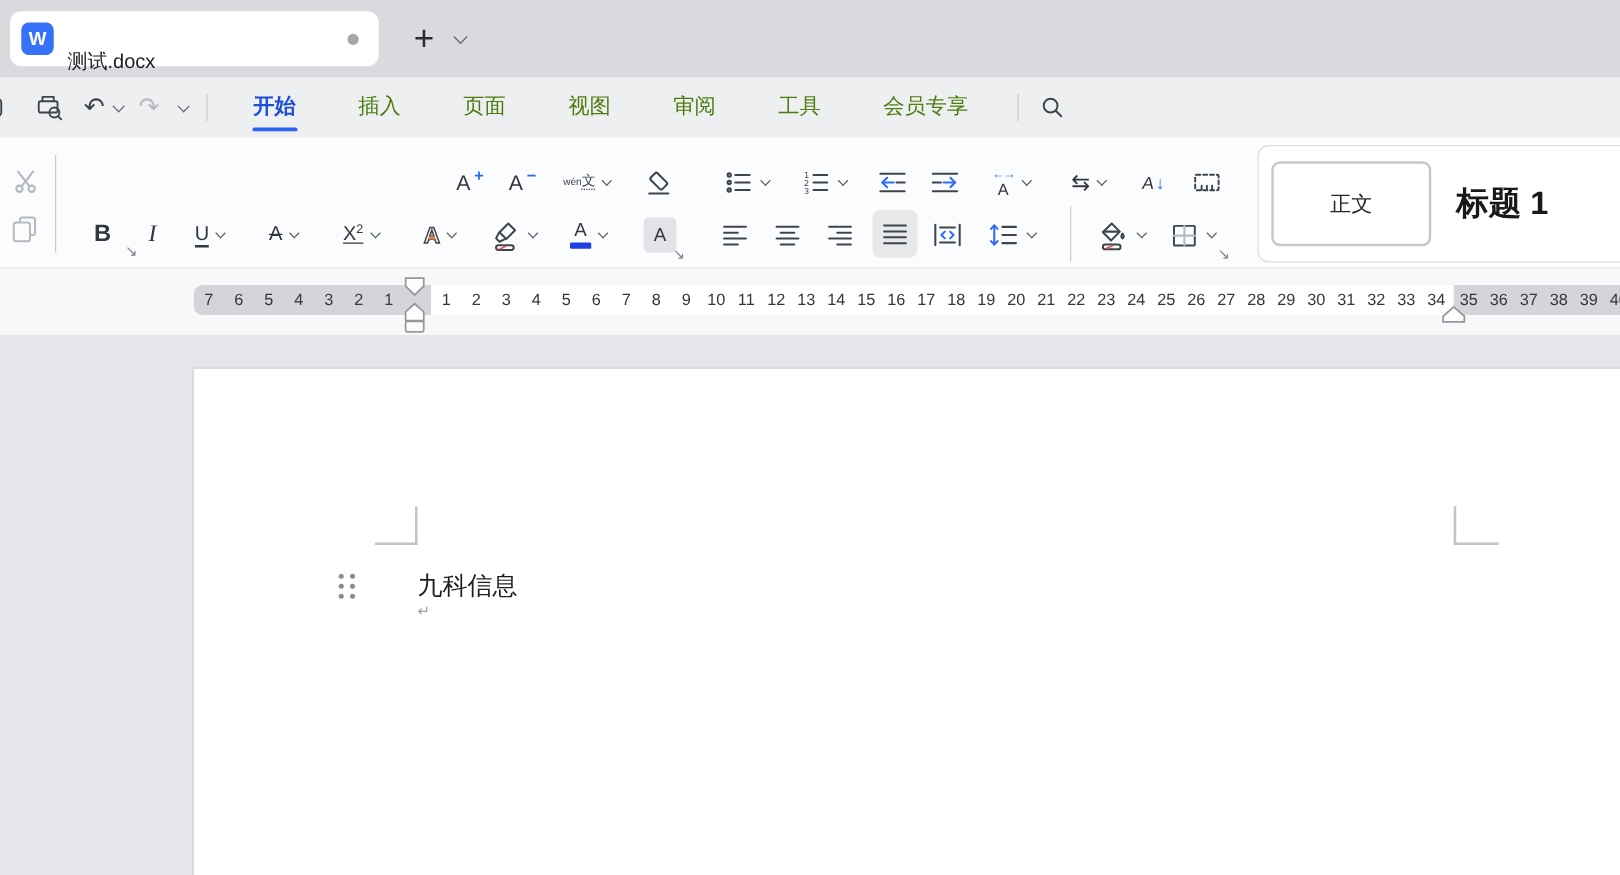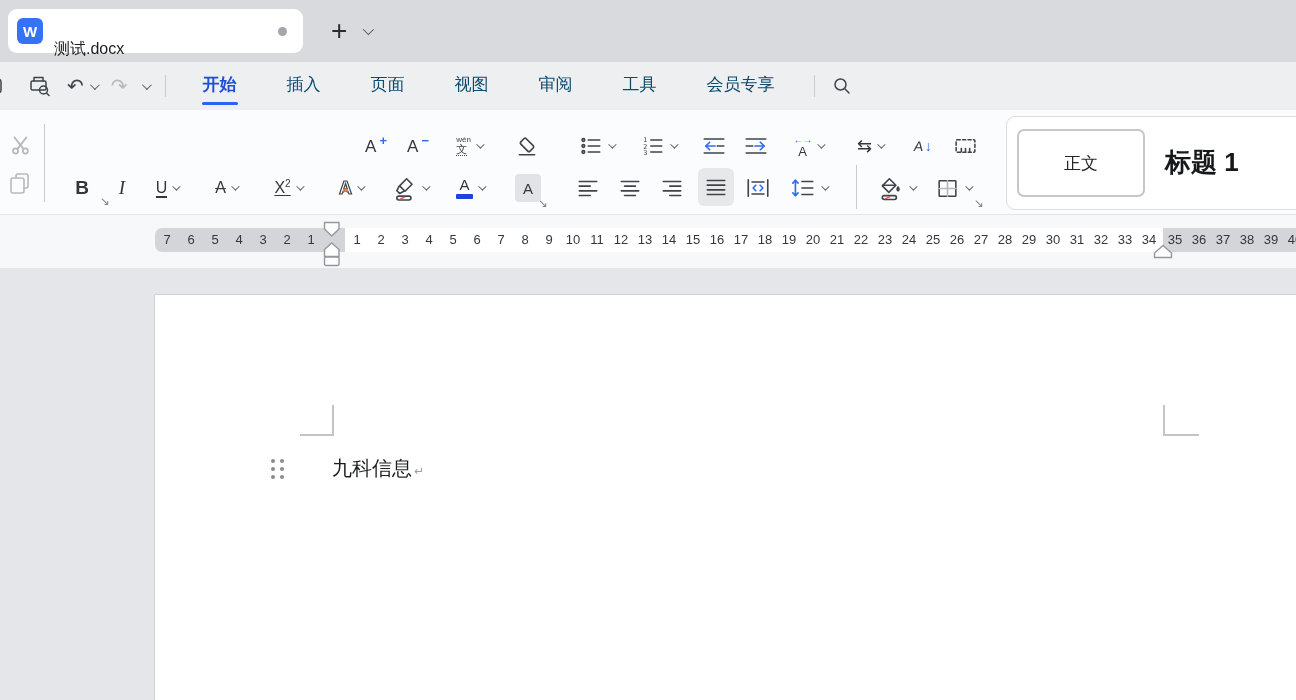--- a/index.html
+++ b/index.html
@@ -20,21 +20,21 @@
     border-bottom:1.6px solid #5b6066; transform:rotate(45deg) translateY(-2px); }
   .chev.big { width:8px; height:8px; margin-left:16px; }
 
   
   .menubar { height:48px; background:#edeff1; display:flex; align-items:center; position:relative; }
   .qa { display:flex; align-items:center; gap:14px; margin-left:-11px; }
   .qa .glyph { font-size:20px; color:#3f444b; line-height:20px; }
   .qa .glyph.dis { color:#b6b9be; }
   .vsep { width:1px; height:22px; background:#c9cbce; }
   .menus { display:flex; margin-left:12px; }
-  .menu-item { padding:0 25px; height:48px; line-height:46px; font-size:17px; color:#0c4a6e;
+  .menu-item { padding:0 25px; height:48px; line-height:46px; font-size:17px; color:#4d7c0f;
     position:relative; white-space:nowrap; }
   .menu-item.active { color:#1d4ed8; font-weight:600; }
   .menu-item.active::after { content:""; position:absolute; left:24px; right:24px; bottom:5px;
     height:3px; border-radius:2px; background:#2d63f3; }
 
   
   .toolbar { height:105px; background:#fbfcfd; position:relative; border-bottom:1px solid #e3e4e6; }
   .btn { position:absolute; height:34px; display:flex; align-items:center; justify-content:center; gap:5px; }
   .btn .chev { width:6px; height:6px; border-color:#5b6066; }
   svg.i { display:block; }
@@ -43,21 +43,21 @@
   .g { stroke:#b6b9be; fill:none; stroke-width:1.6; stroke-linecap:round; stroke-linejoin:round; }
   .fs { fill:#3f444b; stroke:none; font-size:6px; font-family:"DejaVu Sans",sans-serif; }
   .launcher { position:absolute; font-size:12px; color:#82868c; }
   .fontcombo { position:absolute; left:66px; top:17px; width:274px; height:36px;
     border:1px solid #c7c9cd; border-radius:7px; display:flex; align-items:center; background:#fdfdfe; }
   .fc-name { padding-left:14px; font-size:15px; color:#26282b; width:160px; }
   .fc-div { width:1px; height:34px; background:#c7c9cd; margin-left:12px; }
   .fc-size { padding-left:14px; font-size:15px; color:#26282b; width:48px; }
   .glyph-letter { font-size:17px; color:#33373d; line-height:17px; }
   .sign { color:#2f6af5; font-size:13px; font-weight:bold; position:relative; top:-6px; margin-left:-2px; }
-  .pinyin { display:flex; flex-direction:column; align-items:flex-start; line-height:1; }
+  .pinyin { display:flex; flex-direction:row; align-items:center; line-height:1; }
   .pinyin .top { font-size:8px; color:#3f444b; }
   .pinyin .bottom { font-size:11px; color:#3f444b; border-bottom:1px dotted #3f444b; }
   .bold-g { font-size:19px; font-weight:bold; color:#33373d; }
   .italic-g { font-size:19px; font-style:italic; color:#33373d; font-family:"Liberation Serif",serif; }
   .under-g { font-size:16px; color:#33373d; border-bottom:2px solid #33373d; line-height:17px; }
   .strike-g { font-size:16px; color:#33373d; text-decoration:line-through; }
   .sup-g { font-size:16px; color:#33373d;text-decoration:underline; }
   .sup-g sup { font-size:10px; }
   .effect-g { font-size:18px; font-weight:bold; color:#fff; -webkit-text-stroke:1.2px #3f444b; position:relative; }
   .effect-g .inner { position:absolute; left:50%; top:58%; transform:translate(-50%,-50%);
@@ -99,21 +99,21 @@
   .page { position:absolute; left:155px; top:27px; width:1141px; height:405px; background:#fff;
     box-shadow:-1px 0 0 #cdcfd2, 0 -1px 0 #cdcfd2; }
   .corner-l { position:absolute; left:145px; top:110px; width:34px; height:31px;
     border-right:2px solid #c2c4c7; border-bottom:2px solid #c2c4c7; }
   .corner-r { position:absolute; left:1008px; top:110px; width:36px; height:31px;
     border-left:2px solid #c2c4c7; border-bottom:2px solid #c2c4c7; }
   .drag-handle { position:absolute; left:116px; top:164px; display:grid;
     grid-template-columns:4px 4px; gap:4px 5px; }
   .drag-handle i { width:4px; height:4px; border-radius:50%; background:#878c93; }
   .para { position:absolute; left:177px; top:160px; font-size:20px; color:#1c1d1f;
-    display:flex; align-items:baseline; }
+    display:flex; align-items:baseline;flex-direction:column; }
   .pmark { font-size:12px; color:#9ba0a6; margin-left:2px; }
 </style>
 </head>
 <body>
 
 <div class="tabbar">
   <div class="doc-tab">
     <span class="wps-badge">W</span>
     <span class="doc-title">测试.docx</span>
     <span class="tab-dot"></span>

